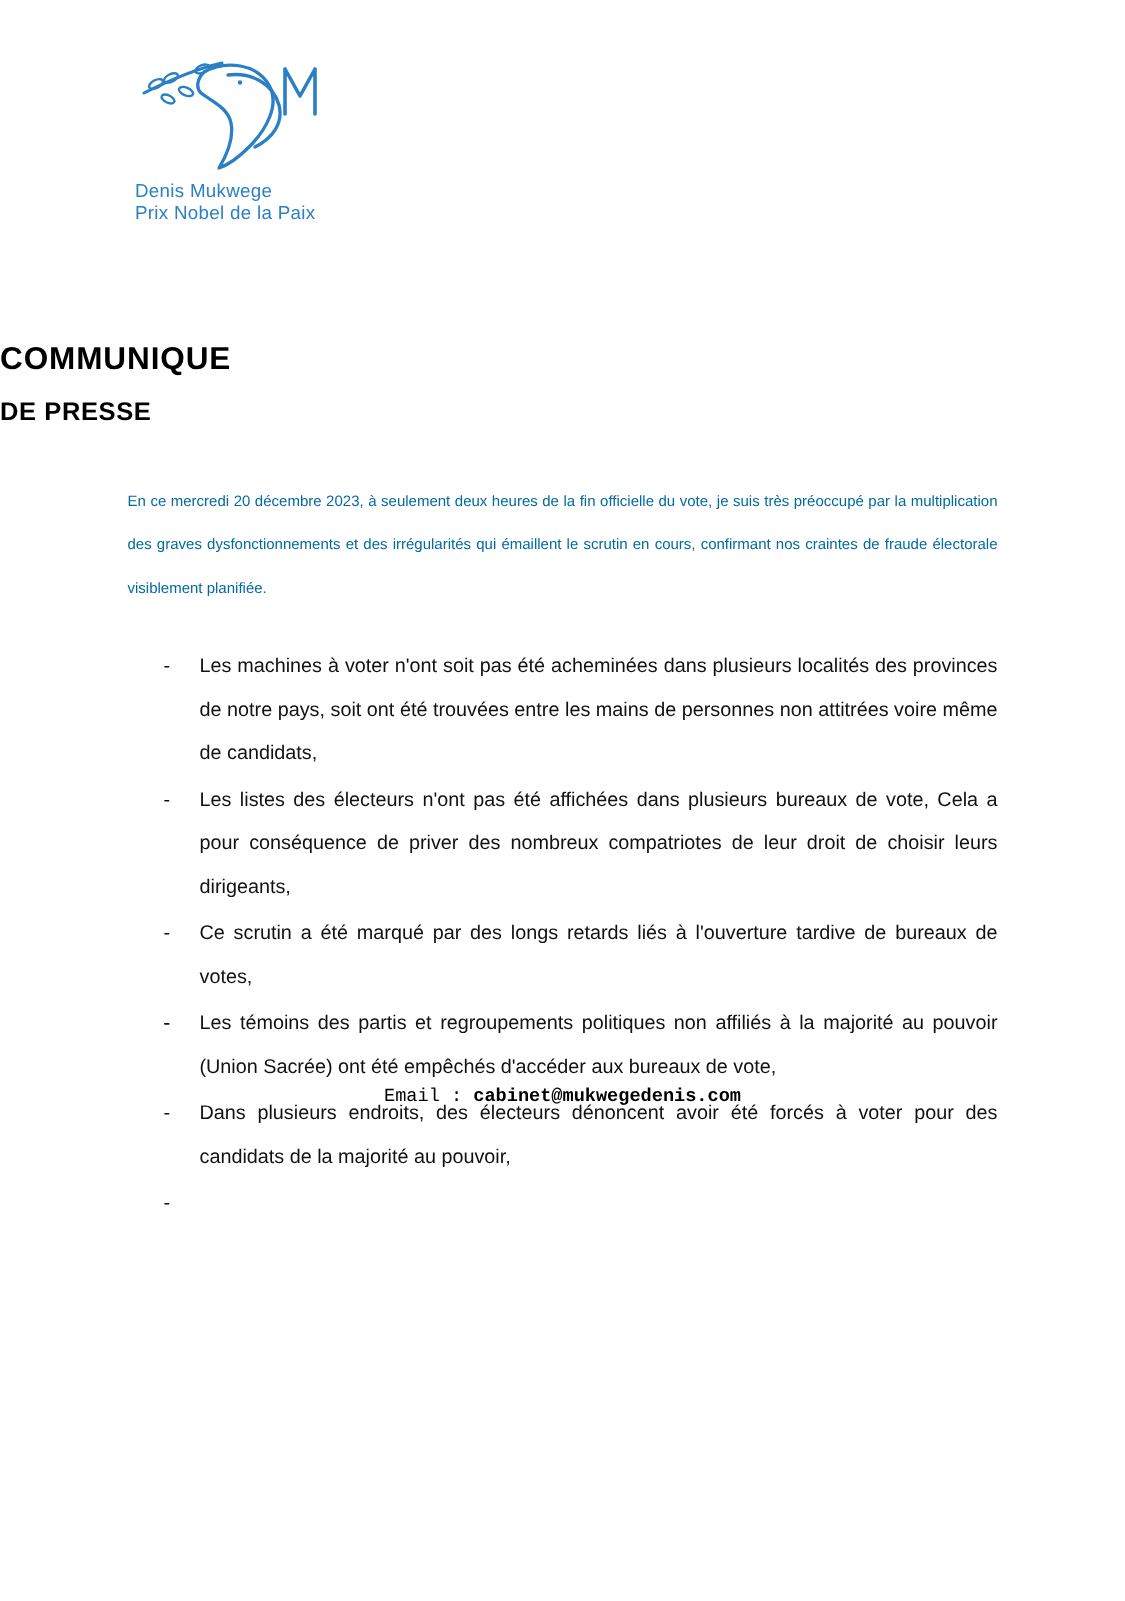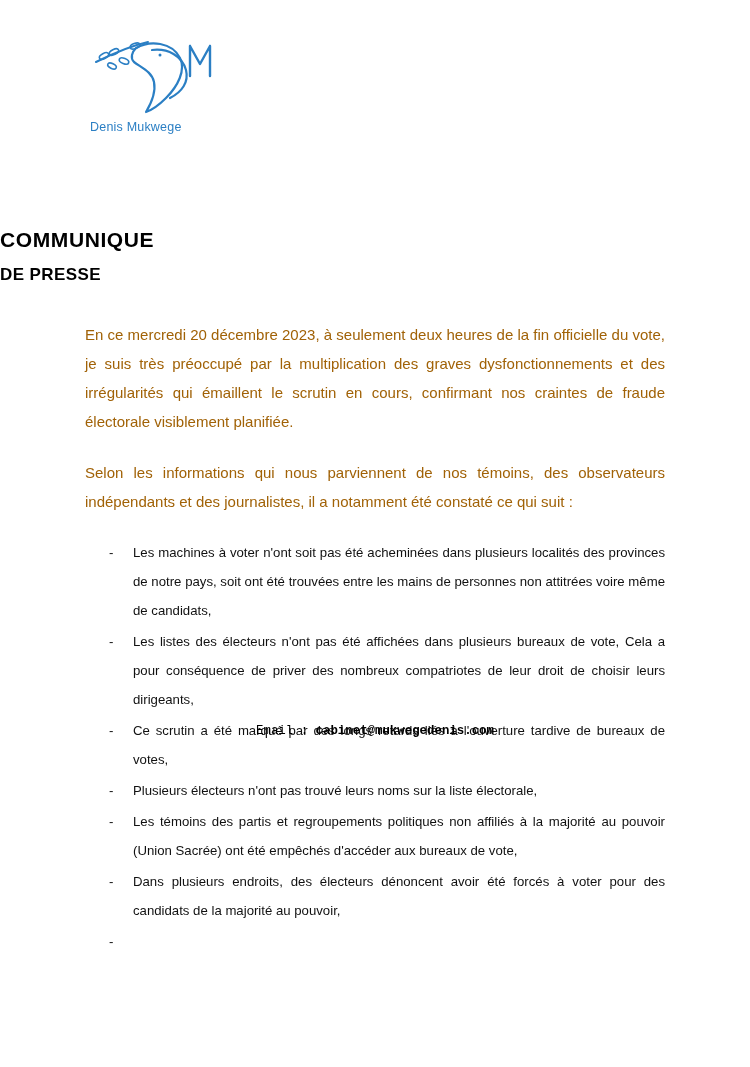--- a/index.html
+++ b/index.html
@@ -78,25 +78,25 @@
 
   
   .body-block {
     position: absolute;
     top: 320px;
     left: 85px;
     width: 580px;
   }
   p.para {
     margin: 0 0 22px 0;
-    font-size: 15px;
+    font-size: 10px;
     line-height: 29px;
     text-align: justify;
     text-justify: inter-word;
-    color: #a16207;
+    color: #0369a1;
   }
   p.para:last-child {
     margin-bottom: 6px;
   }
 
   ul.bullets {
     list-style: none;
     margin: 0;
     padding: 0;
   }
@@ -161,48 +161,47 @@
 
         <path d="M62 22 C 78 20, 92 28, 96 42 C 99 54, 92 64, 80 70" fill="none" stroke="#2b7fc4" stroke-width="2.2" stroke-linecap="round"></path>
 
         <path d="M100 18 L100 48 M100 18 L110 36 L120 18 M120 18 L120 48" fill="none" stroke="#2b7fc4" stroke-width="2.4" stroke-linecap="round" stroke-linejoin="round"></path>
 
         <circle cx="70" cy="27" r="1.5" fill="#2b7fc4"></circle>
       </svg>
     </div>
     <div class="org-name">
       <span>Denis Mukwege</span>
+      <span class="line2">Prix Nobel de la Paix</span>
     </div>
   </div>
 
   <div class="title-block">
     <h1 class="doc-title">COMMUNIQUE</h1>
     <div class="doc-subtitle">DE PRESSE</div>
   </div>
 
   <div class="body-block">
     <p class="para">En ce mercredi 20 décembre 2023, à seulement deux heures de la fin officielle du vote, je suis très préoccupé par la multiplication des graves dysfonctionnements et des irrégularités qui émaillent le scrutin en cours, confirmant nos craintes de fraude électorale visiblement planifiée.</p>
-    <p class="para">Selon les informations qui nous parviennent de nos témoins, des observateurs indépendants et des journalistes, il a notamment été constaté ce qui suit :</p>
 
     <ul class="bullets">
       <li>
         <span class="dash">-</span>
         <span>Les machines à voter n'ont soit pas été acheminées dans plusieurs localités des provinces de notre pays, soit ont été trouvées entre les mains de personnes non attitrées voire même de candidats,</span>
       </li>
       <li>
         <span class="dash">-</span>
         <span>Les listes des électeurs n'ont pas été affichées dans plusieurs bureaux de vote, Cela a pour conséquence de priver des nombreux compatriotes de leur droit de choisir leurs dirigeants,</span>
       </li>
       <li>
         <span class="dash">-</span>
         <span>Ce scrutin a été marqué par des longs retards liés à l'ouverture tardive de bureaux de votes,</span>
       </li>
       <li>
         <span class="dash">-</span>
-        <span>Plusieurs électeurs n'ont pas trouvé leurs noms sur la liste électorale,</span>
       </li>
       <li>
         <span class="dash">-</span>
         <span>Les témoins des partis et regroupements politiques non affiliés à la majorité au pouvoir (Union Sacrée) ont été empêchés d'accéder aux bureaux de vote,</span>
       </li>
       <li>
         <span class="dash">-</span>
         <span>Dans plusieurs endroits, des électeurs dénoncent avoir été forcés à voter pour des candidats de la majorité au pouvoir,</span>
       </li>
       <li>

